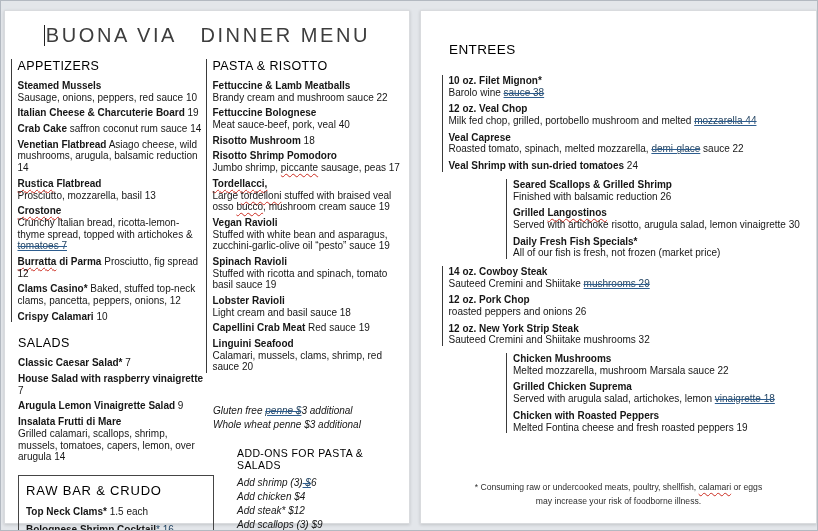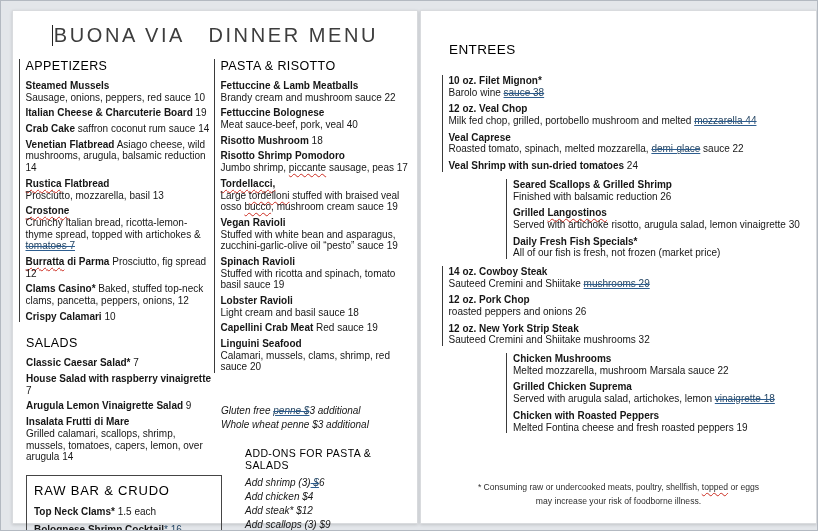--- a/index.html
+++ b/index.html
@@ -1,19 +1,19 @@
 <!DOCTYPE html>
 <html><head>
 <meta charset="utf-8">
 <style>
   *{box-sizing:border-box;margin:0;padding:0}
   body{font-family:"Liberation Sans",sans-serif;color:#161616;background:#cfd4da}
   .canvas{position:relative;width:818px;height:531px;background:#e3e6ea;border:1px solid #b3b9c1;overflow:hidden}
   .page{position:absolute;top:9px;height:514px;background:#fff;border:1px solid #d9dbde;box-shadow:0 1px 3px rgba(0,0,0,.15)}
-  .page-left{left:11px;width:406px}
+  .page-left{left:3px;width:406px}
   .page-right{left:419px;width:397px}
   .title-row{margin-top:13px;text-align:center;font-size:20px;letter-spacing:2.6px;color:#3d3d3d;white-space:pre}
   .cursor{display:inline-block;width:1px;height:21px;background:#222;vertical-align:-4px;margin-right:1px}
   .cols{display:flex;margin-top:12px;padding-left:13px}
   .col1{width:186px}
   .col2{width:196px;margin-left:9px}
   .sec-h{font-size:12.5px;font-weight:normal;letter-spacing:.4px;color:#000;margin:0 0 7px}
   .changebar{border-left:1.5px solid #3a3a3a;padding-left:6px;margin-left:-7.5px}
   .mi{margin:0 0 4px;font-size:10px;line-height:1.17}
   .ml{min-height:10px}
@@ -251,19 +251,19 @@
             </div>
             <div class="mi">
               <div class="ml"><span class="b">Chicken with Roasted Peppers</span></div>
               <div class="ml"><span>Melted Fontina cheese and fresh roasted peppers 19</span></div>
             </div>
           </div>
         </div>
     </div>
     <div class="footer">
         <div class="mi">
-          <div class="ml"><span>* Consuming raw or undercooked meats, poultry, shellfish, </span><span class="sq">topped</span><span> or eggs</span></div>
+          <div class="ml"><span>* Consuming raw or undercooked meats, poultry, shellfish, </span><span class="sq">calamari</span><span> or eggs</span></div>
           <div class="ml"><span>may increase your risk of foodborne illness.</span></div>
         </div>
       </div>
   </div>
 
 </div>
 
 </body></html>

